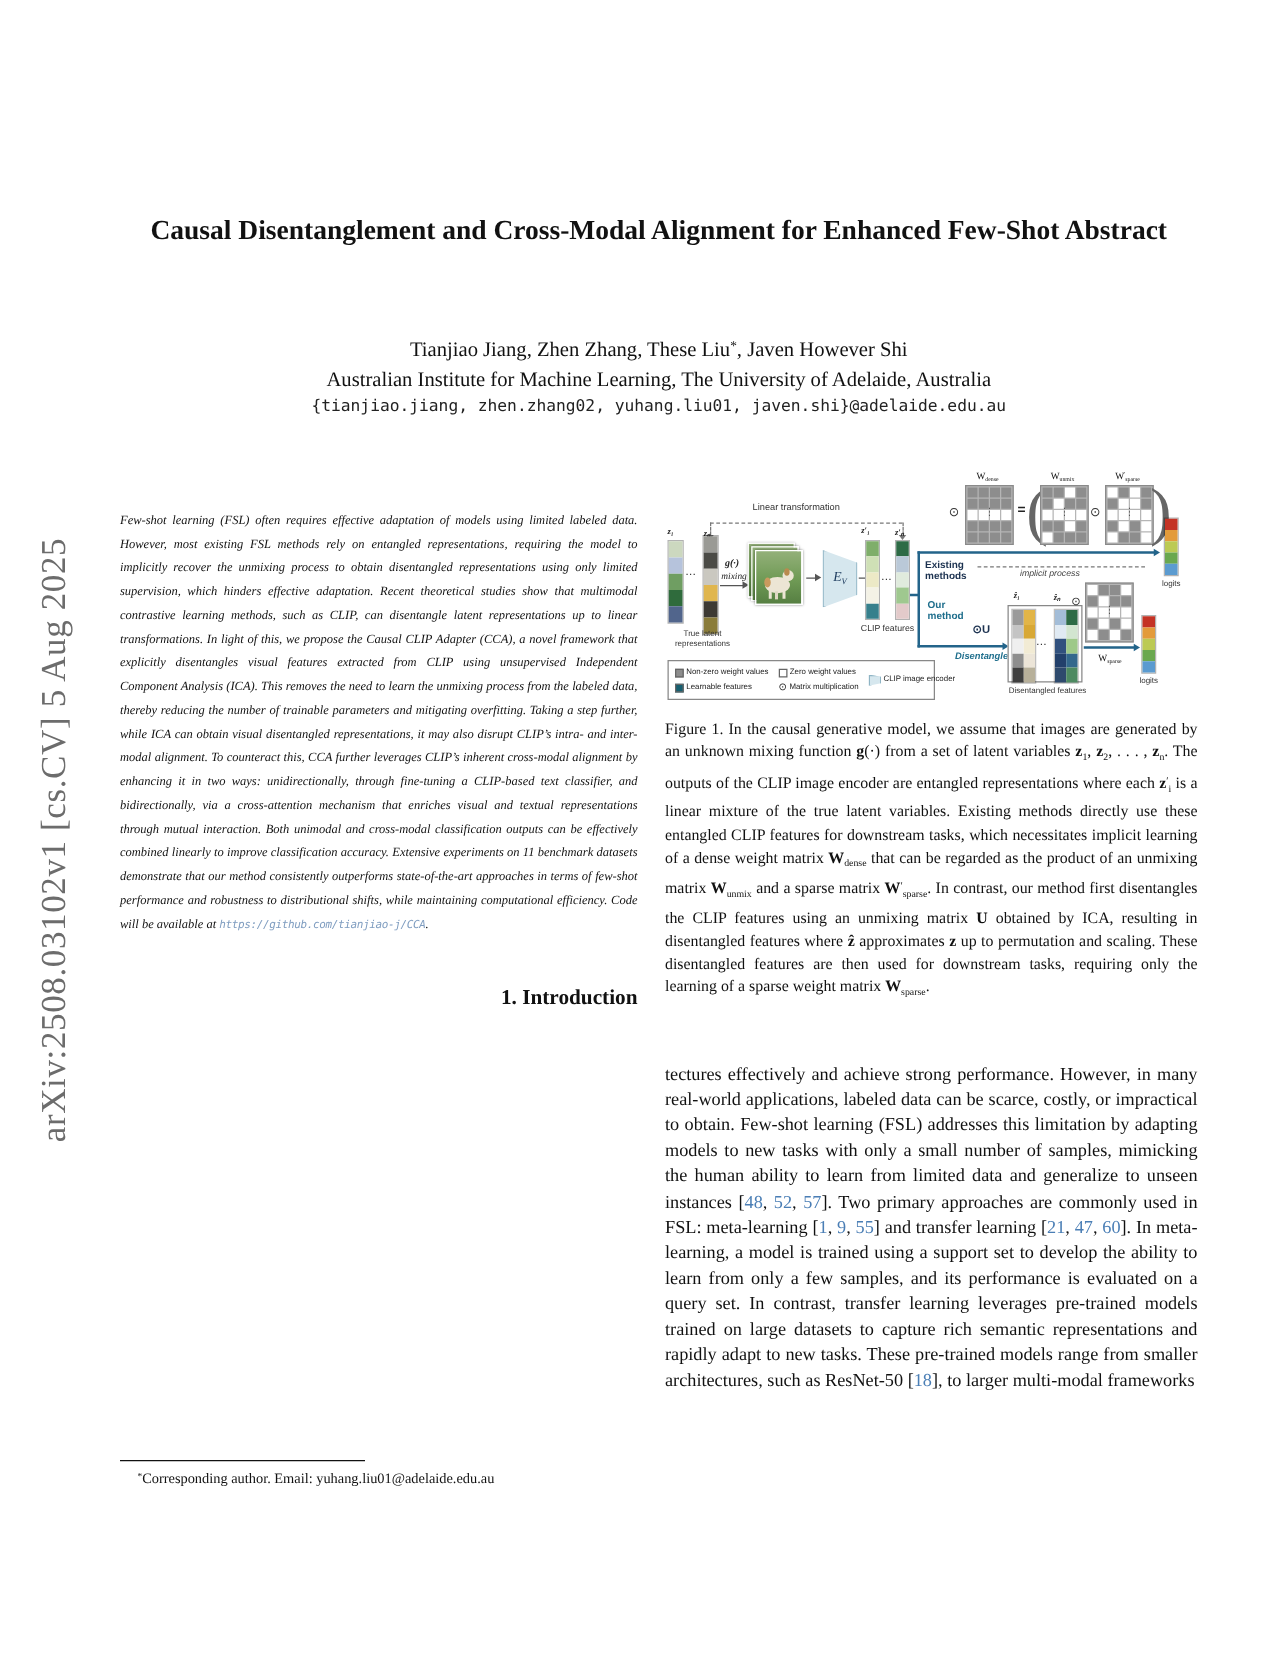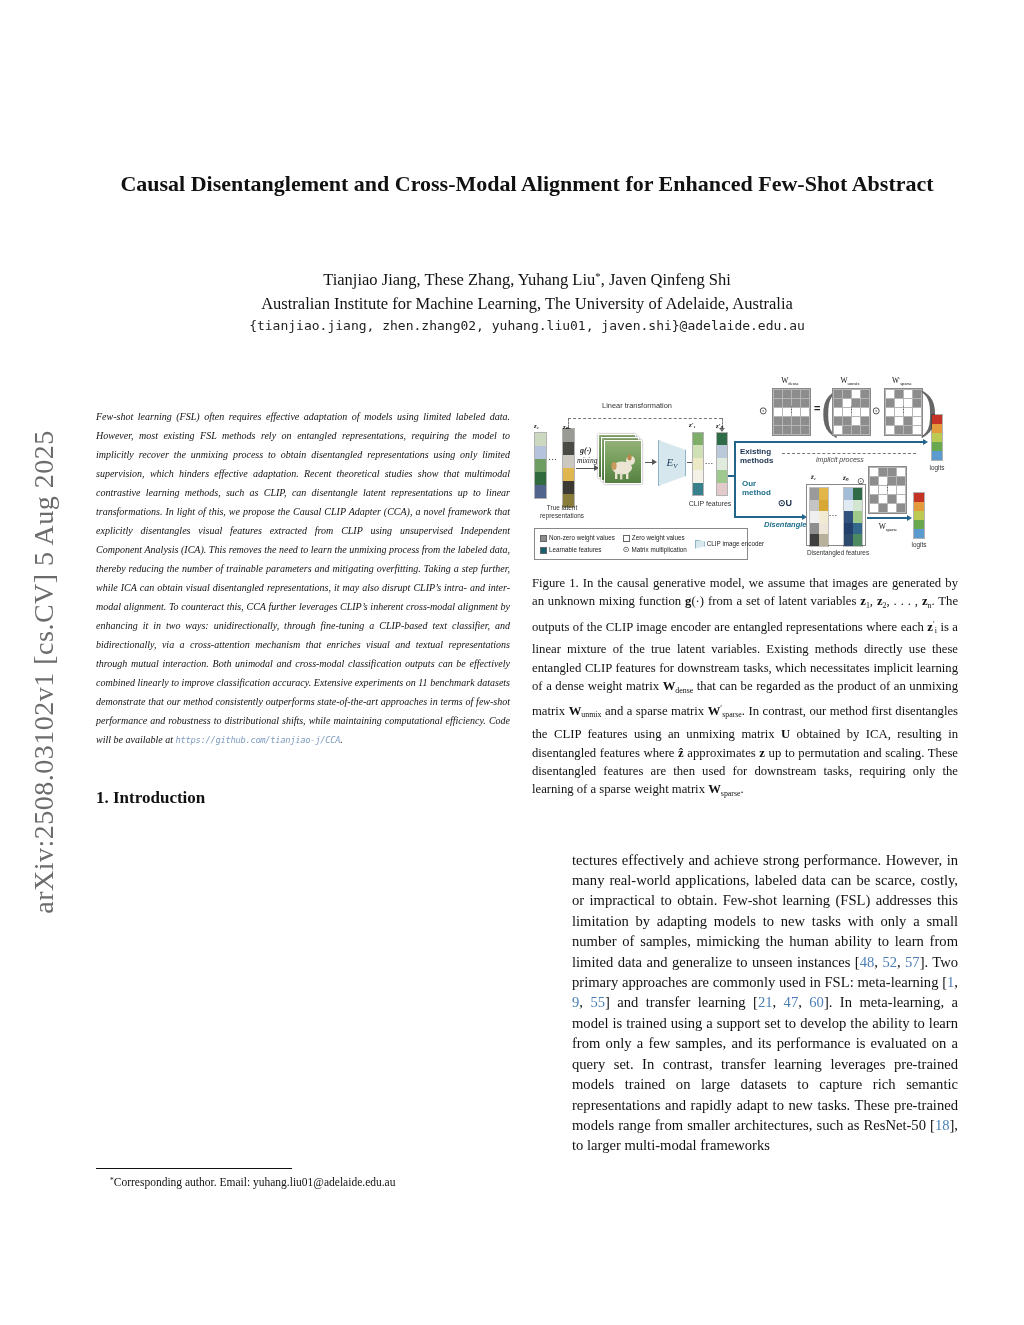--- a/index.html
+++ b/index.html
@@ -11,27 +11,27 @@
         font-weight:700;line-height:31px;margin:0;}
   .authors{position:absolute;left:96px;top:270px;width:862px;text-align:center;font-size:16.5px;}
   .affiliation{position:absolute;left:96px;top:294px;width:862px;text-align:center;font-size:16.5px;}
   .emails{position:absolute;left:96px;top:318px;width:862px;text-align:center;font-size:13px;
         font-family:"DejaVu Sans Mono",monospace;color:#222;}
   .col-left{position:absolute;left:96px;top:382px;width:414px;}
   .col-right{position:absolute;left:532px;top:376px;width:426px;}
   .abs-h{font-size:17.5px;font-weight:700;text-align:center;margin:0 0 0 0;}
   .abstract{font-style:italic;font-size:10px;line-height:19px;text-align:justify;hyphens:auto;
         margin:25px 0 0 0;}
-  .sec-h{font-size:17px;font-weight:700;margin:38px 0 0 0;}
+  .sec-h{font-size:17px;font-weight:700;margin:38px 0 0 0;text-align:right;}
   .body-text{font-size:14.6px;line-height:20.4px;text-align:justify;hyphens:auto;margin:16px 0 0 0;}
   .footnote{position:absolute;left:96px;top:1168px;width:414px;font-size:11.5px;}
   .footnote .rule{width:196px;border-top:1px solid #111;margin-bottom:7px;}
   .footnote p{margin:0;text-indent:14px;}
   .caption{font-size:12.7px;line-height:18.4px;text-align:justify;hyphens:auto;margin:10px 0 0 0;}
-  .para2{margin-top:46px;margin-left:40px;}
+  .para2{margin-top:46px;}
   .b{font-weight:700;}
   .sub{font-size:62%;vertical-align:-0.35em;}
   .sup{font-size:65%;vertical-align:0.45em;}
   .cite{color:#4a7eb5;}
   .link{font-family:"DejaVu Sans Mono",monospace;font-style:italic;color:#7f9dc0;font-size:88%;letter-spacing:-.3px;}
   
   .fig{position:relative;width:426px;height:188px;font-family:"Liberation Sans",sans-serif;color:#222;}
   .fig *{box-sizing:border-box;}
   .abs{position:absolute;}
   .vec{display:grid;gap:0;border:1px solid rgba(0,0,0,.3);}
@@ -73,21 +73,21 @@
         clip-path:polygon(0 0,100% 22%,100% 78%,0 100%);display:inline-block;flex:none;}
 </style>
 </head>
 <body>
 
 <div class="page">
 
   <div class="arxiv-banner">arXiv:2508.03102v1  [cs.CV]  5 Aug 2025</div>
 
   <h1 class="title">Causal Disentanglement and Cross-Modal Alignment for Enhanced Few-Shot Abstract</h1>
-  <div class="authors"><span>Tianjiao Jiang, These Zhang, Yuhang Liu</span><span class="sup">*</span><span>, Javen Qinfeng Shi</span></div>
+  <div class="authors"><span>Tianjiao Jiang, Zhen Zhang, These Liu</span><span class="sup">*</span><span>, Javen However Shi</span></div>
   <div class="affiliation">Australian Institute for Machine Learning, The University of Adelaide, Australia</div>
   <div class="emails">{tianjiao.jiang, zhen.zhang02, yuhang.liu01, javen.shi}@adelaide.edu.au</div>
 
   <section class="col-left">
     <p class="abstract"><span>Few-shot learning (FSL) often requires effective adaptation of models using limited labeled data. However, most existing FSL methods rely on entangled representations, requiring the model to implicitly recover the unmixing process to obtain disentangled representations using only limited supervision, which hinders effective adaptation. Recent theoretical studies show that multimodal contrastive learning methods, such as CLIP, can disentangle latent representations up to linear transformations. In light of this, we propose the Causal CLIP Adapter (CCA), a novel framework that explicitly disentangles visual features extracted from CLIP using unsupervised Independent Component Analysis (ICA). This removes the need to learn the unmixing process from the labeled data, thereby reducing the number of trainable parameters and mitigating overfitting. Taking a step further, while ICA can obtain visual disentangled representations, it may also disrupt CLIP’s intra- and inter-modal alignment. To counteract this, CCA further leverages CLIP’s inherent cross-modal alignment by enhancing it in two ways: unidirectionally, through fine-tuning a CLIP-based text classifier, and bidirectionally, via a cross-attention mechanism that enriches visual and textual representations through mutual interaction. Both unimodal and cross-modal classification outputs can be effectively combined linearly to improve classification accuracy. Extensive experiments on 11 benchmark datasets demonstrate that our method consistently outperforms state-of-the-art approaches in terms of few-shot performance and robustness to distributional shifts, while maintaining computational efficiency. Code will be available at </span><span class="link">https://github.com/tianjiao-j/CCA</span><span>.</span></p>
     <h2 class="sec-h">1. Introduction</h2>
   </section>
 
   <div class="footnote">
     <div class="rule"></div>

